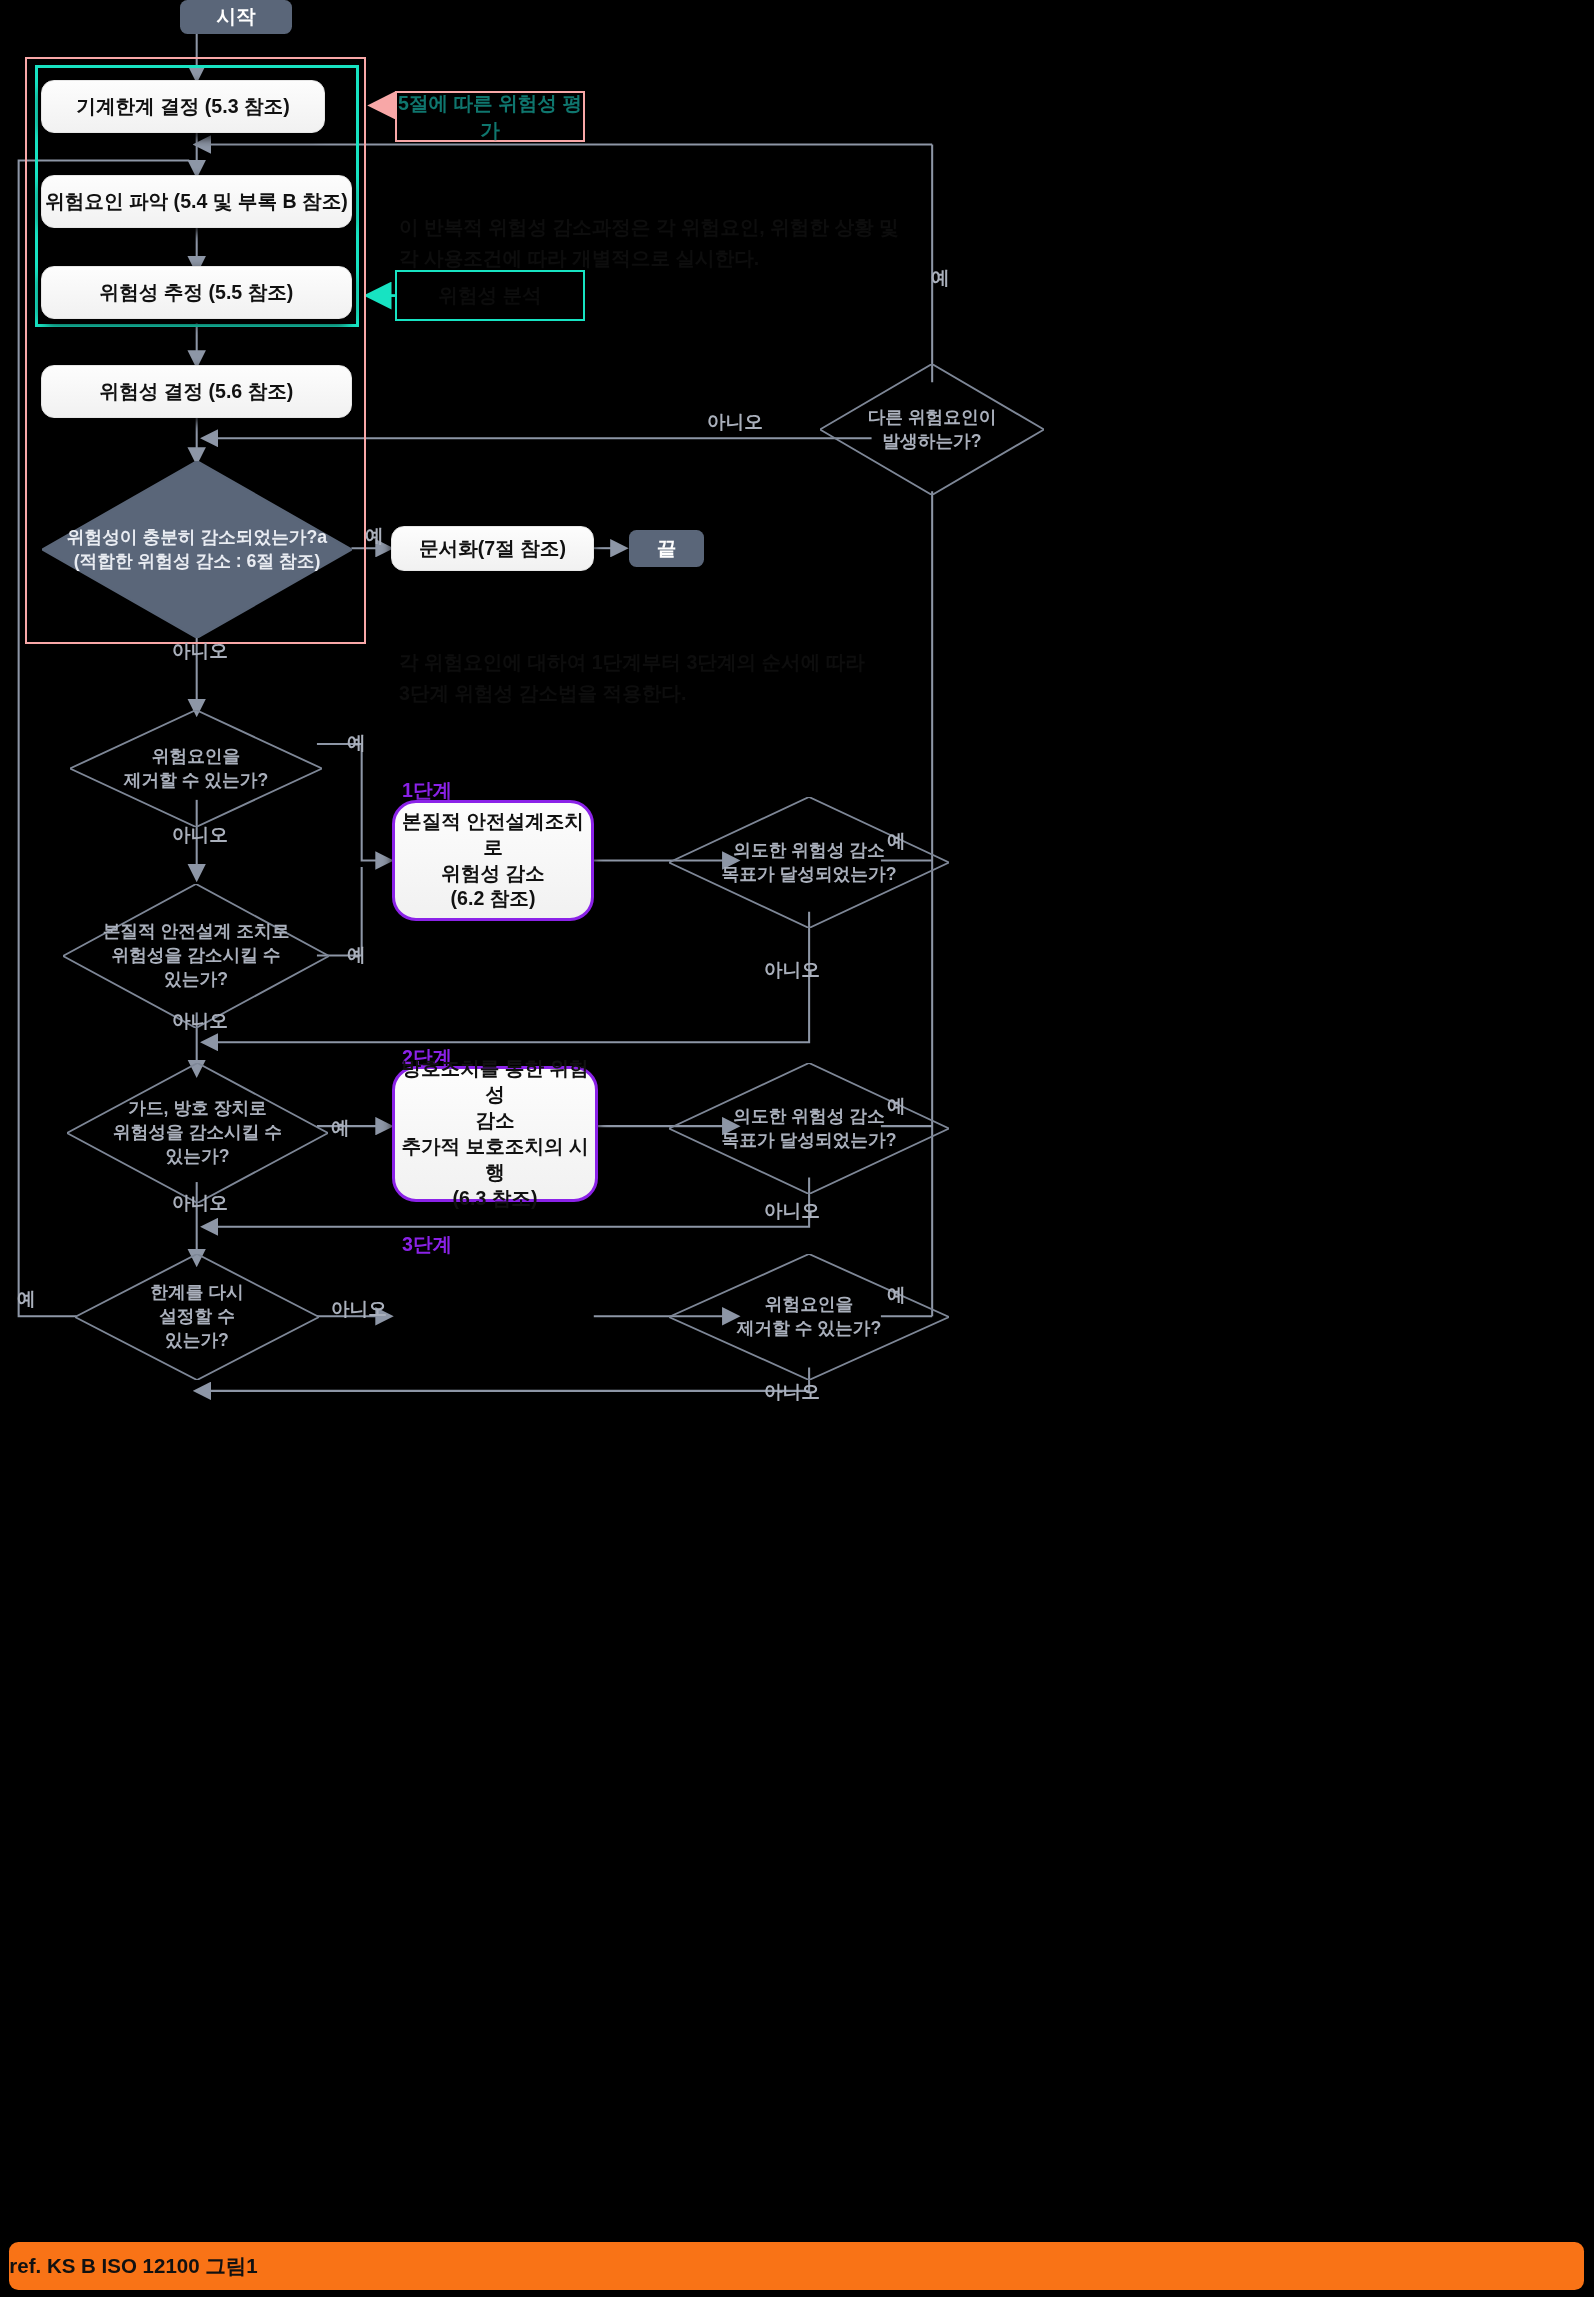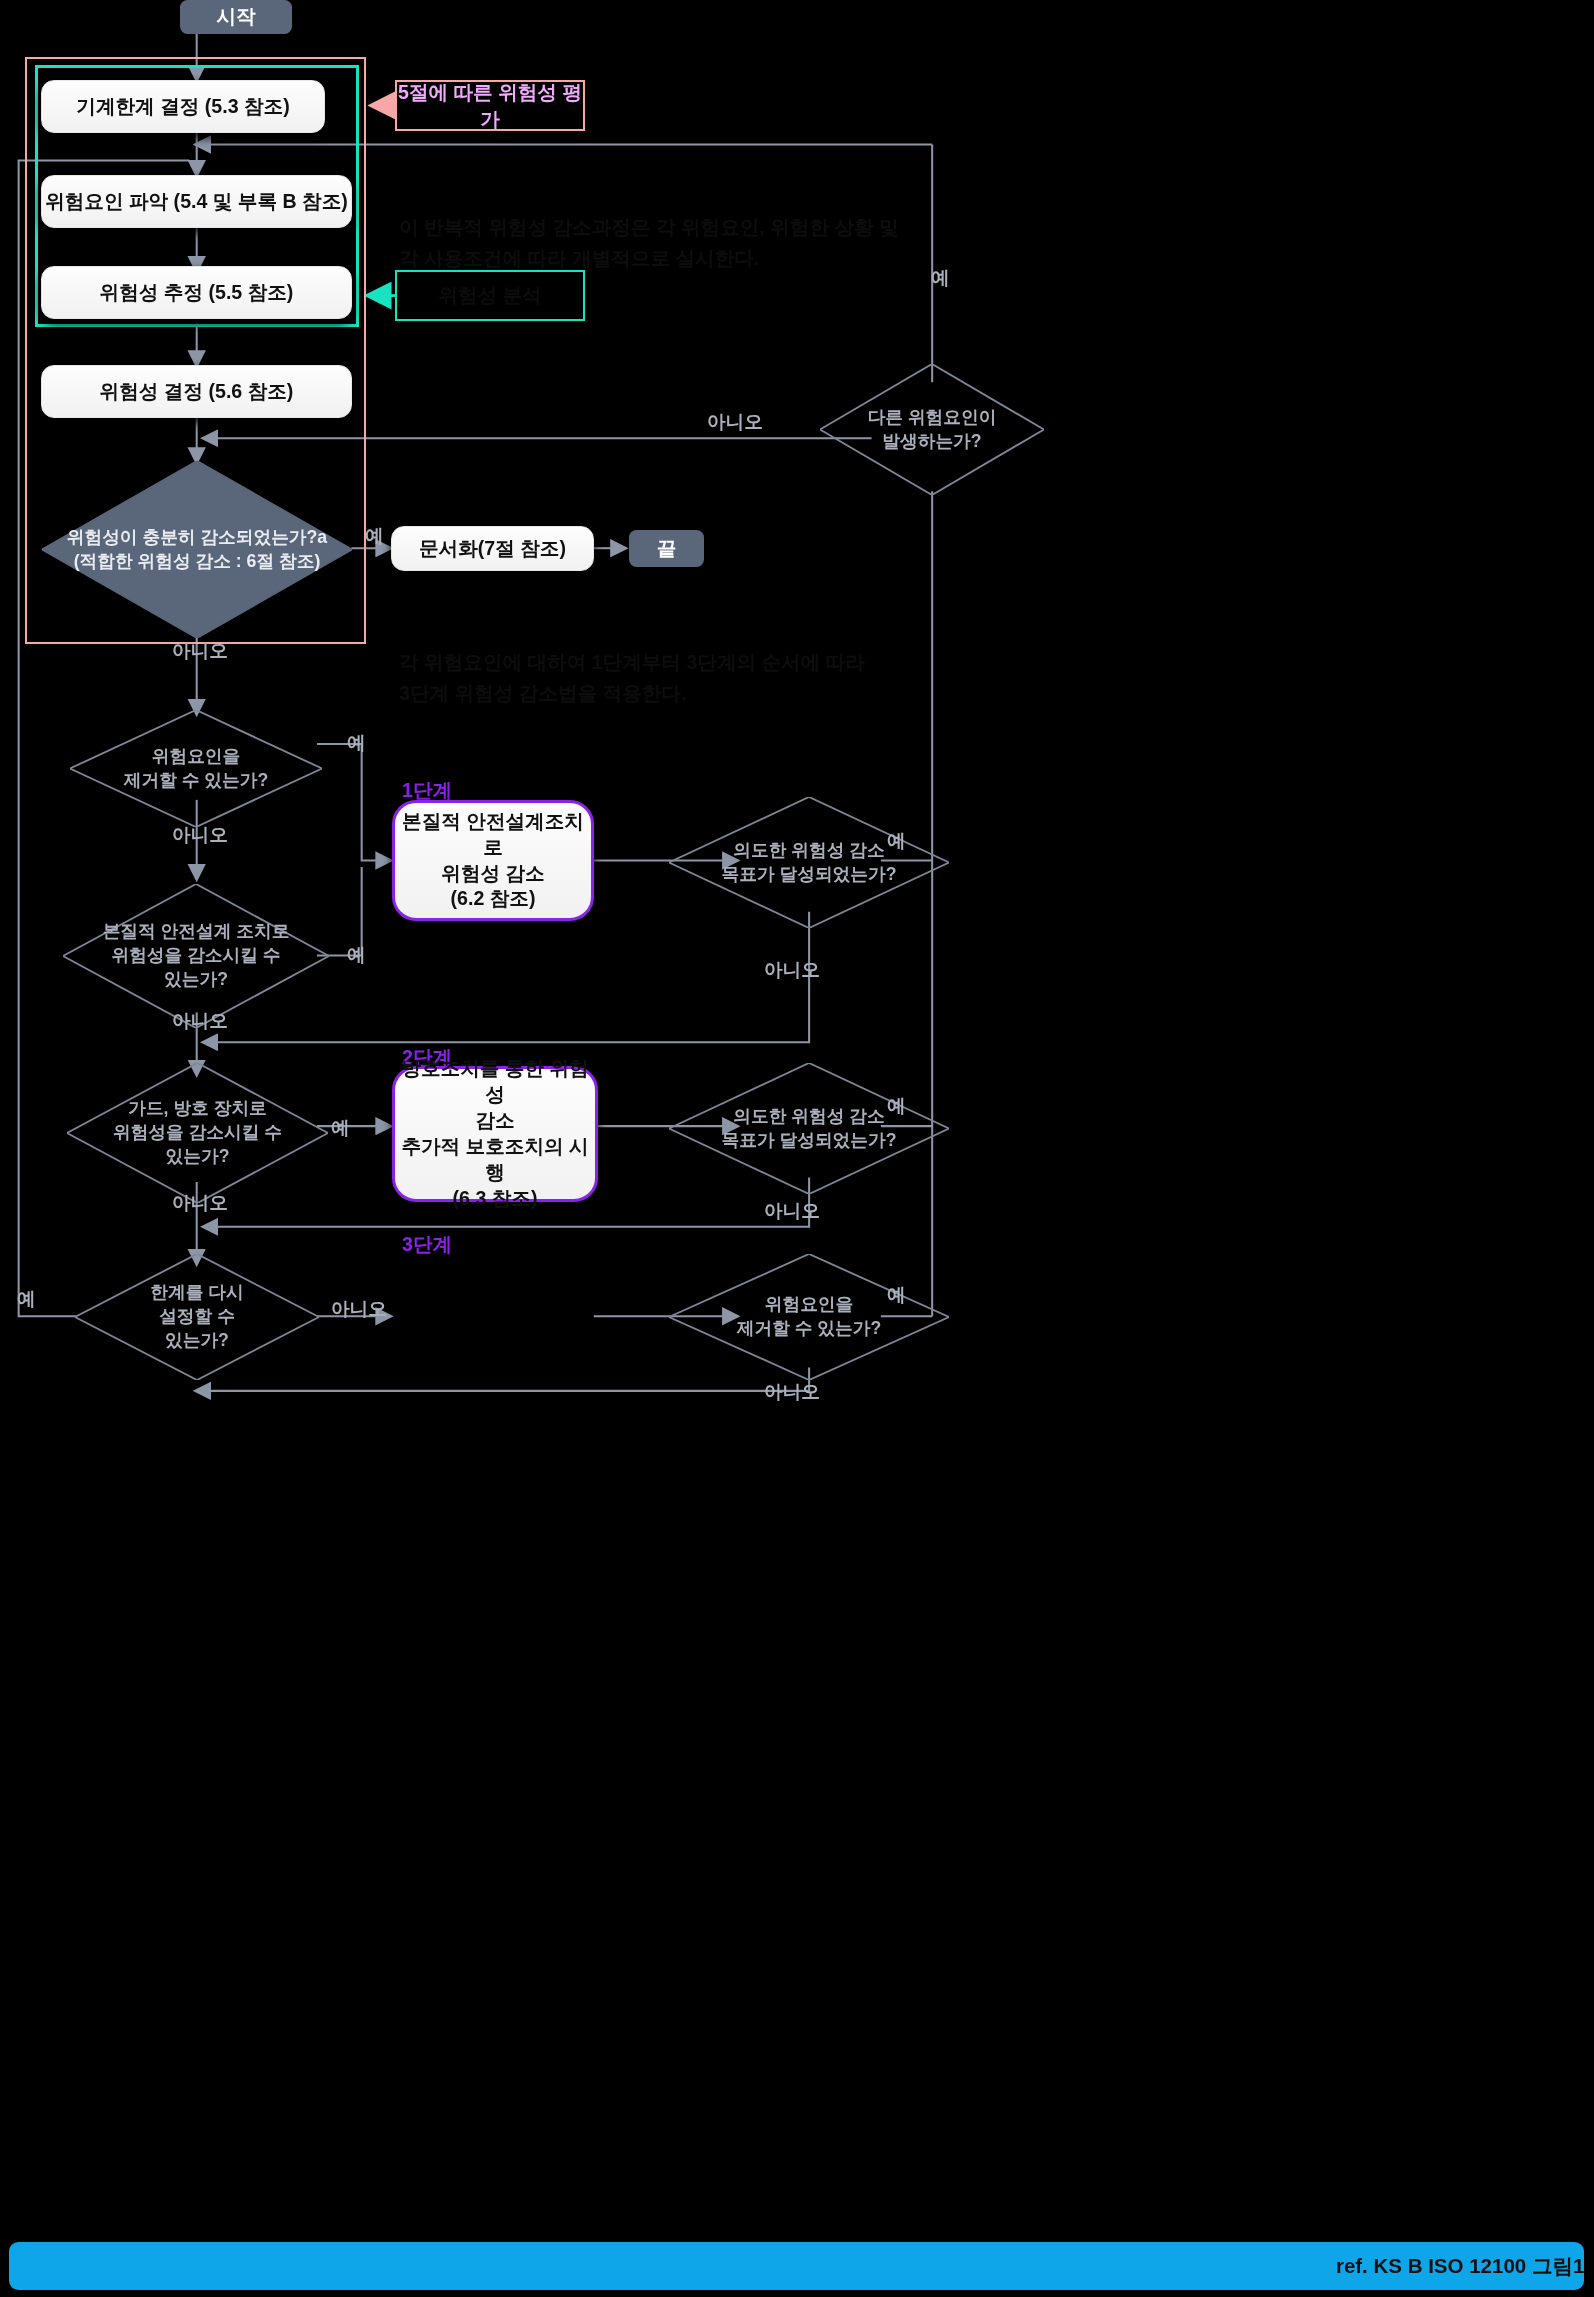--- a/index.html
+++ b/index.html
@@ -43,40 +43,40 @@
     font-size:17.7px; font-weight:600; color:#aab0bc;
   }
   .dia.filled .txt { color:#e9ecf2; }
 
   
   .elab { position:absolute; font-size:18.6px; font-weight:600; color:#aab0bc; white-space:nowrap; }
 
   
   .annot { position:absolute; display:flex; align-items:center; justify-content:center;
            font-size:19.6px; font-weight:600; white-space:pre-line; text-align:center; }
-  .annot.pink  { border:2.8px solid #f8a7a7; color:#f0abfc; }
+  .annot.pink  { border:2.8px solid #f8a7a7; color:#0f766e;margin-top:11px; }
   .annot.teal  { border:2.8px solid #17e3c2; color:#0c0c0c; }
 
   
   .note { position:absolute; font-size:19.6px; font-weight:600; color:#0d0d0d;
           white-space:pre-line; line-height:1.55; text-align:left; }
 
   
   .frame { position:absolute; pointer-events:none; }
   .frame.pink { border:2.8px solid #f8a7a7; }
   .frame.teal { border:3.7px solid #17e3c2; }
 
   
   .stagetag { position:absolute; font-size:19.6px; font-weight:700; color:#8b22e8; }
 
   
   .footer {
     position:absolute; left:9.3px; bottom:7.5px; width:1575px; height:48px;
-    background:#0ea5e9; border-radius:9.3px; color:#111;
-    display:flex; align-items:center; justify-content:flex-end;
+    background:#f97316; border-radius:9.3px; color:#111;
+    display:flex; align-items:center; justify-content:flex-start;
     font-size:20.5px; font-weight:700;
   }
 </style>
 </head>
 <body>
 
 <div id="stage">
 
   <svg class="wires" viewBox="0 0 1710 2464">
     <defs>

